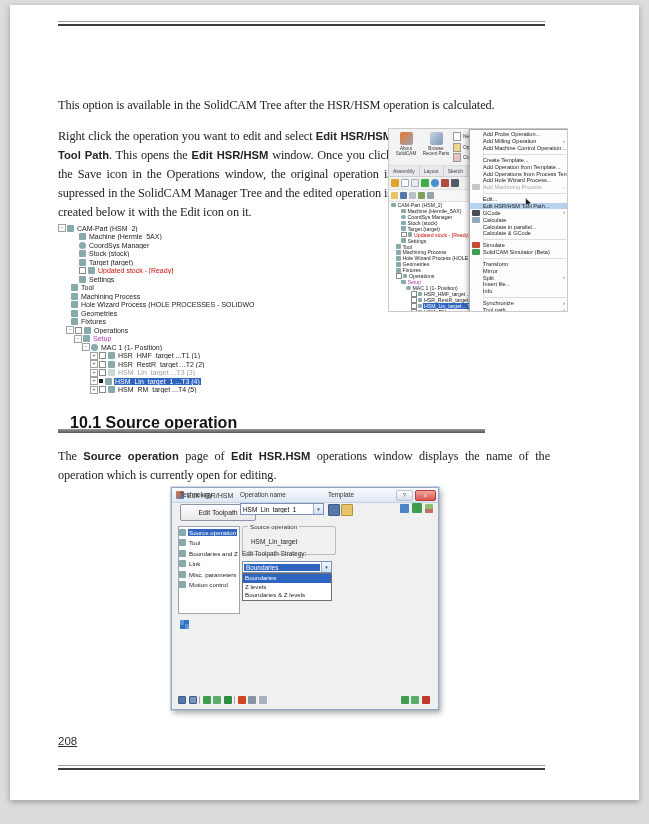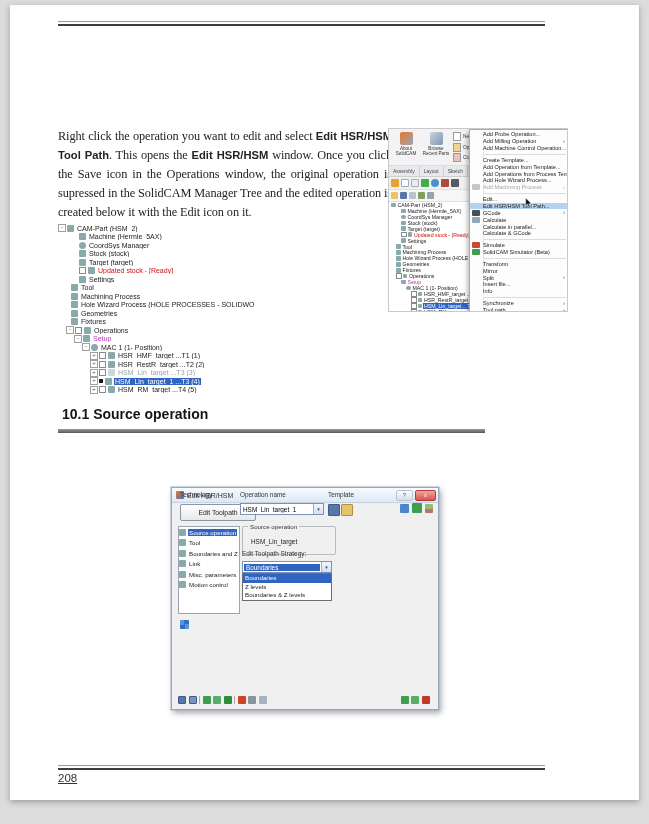--- a/index.html
+++ b/index.html
@@ -7,21 +7,21 @@
   .page{position:absolute;left:10px;top:5px;width:629px;height:795px;background:#ffffff;box-shadow:0 2px 6px rgba(0,0,0,.3);}
 
   
   .serif{font-family:"Liberation Serif",serif;font-size:12.3px;letter-spacing:-0.1px;line-height:19px;color:#232323;margin:0;text-align:justify;}
   .kw{font-family:"Liberation Sans",sans-serif;font-weight:bold;font-size:11.2px;letter-spacing:0;}
   .abs{position:absolute;}
 
   
   .rule-double{height:2px;border-top:1px solid #9a9a9a;border-bottom:2px solid #3e3e3e;}
   .heading-rule{height:4px;background:linear-gradient(#9a9a9a,#575757);}
-  h2{margin:4px;font-family:"Liberation Sans",sans-serif;font-weight:bold;font-size:14px;color:#141414;}
+  h2{margin:12px;font-family:"Liberation Sans",sans-serif;font-weight:bold;font-size:16px;color:#141414;}
   .pagenum{font-family:"Liberation Sans",sans-serif;font-size:11.5px;color:#333;}
 
   
   .tv{overflow:hidden;background:#fff;}
   .trow{display:flex;align-items:center;height:8.5px;font-size:7px;color:#222;white-space:nowrap;}
   .trow .exp{flex:0 0 auto;width:6px;height:6px;margin-right:1px;font-size:6px;line-height:5px;text-align:center;color:#555;}
   .trow .exp:not(:empty){border:1px solid #a0a0a0;background:#fff;}
   .trow .exp:empty{visibility:hidden;width:4px;}
   .trow .cb{display:none;}
   .trow.chk .cb{display:inline-block;flex:0 0 auto;width:5px;height:5px;border:1px solid #8a8a8a;background:#fff;margin-right:2px;}
@@ -162,20 +162,21 @@
   [data-ic="exit-icon"]{background:#c0392b;}
 </style>
 </head>
 <body>
 
 <div class="page">
 
   <div class="abs rule-double" style="left:48px;top:16px;width:487px;"></div>
 
 
+  <p class="serif abs" style="left:48px;top:91px;width:492px;">This option is available in the SolidCAM Tree after the HSR/HSM operation is calculated.</p>
 
   <p class="serif abs" style="left:48px;top:122px;width:334px;"><span>Right click the operation you want to edit and select </span><span class="kw">Edit HSR/HSM Tool Path</span><span>. This opens the </span><span class="kw">Edit HSR/HSM</span><span> window. Once you click the Save icon in the Operations window, the original operation is supressed in the SolidCAM Manager Tree and the edited operation is created below it with the Edit icon on it.</span></p>
 
   <div class="abs tv mgr-tree">
 
       <div class="trow" style="padding-left: 0px;">
         <span class="exp">-</span>
 
         <span class="ic" data-ic="campart-icon"></span>
         <span class="lbl">CAM-Part (HSM_2)</span>
@@ -652,20 +653,21 @@
         </div>
       </div>
     <svg class="cursor-svg" viewBox="0 0 10 14" style="left:136px;top:69px;">
         <path d="M1 0 L1 11 L3.6 8.6 L5.4 13 L7.2 12.2 L5.4 8 L9 7.8 Z" fill="#111" stroke="#fff" stroke-width="0.6"></path>
       </svg>
   </div>
 
   <h2 class="abs" style="left:48px;top:397px;">10.1 Source operation</h2>
   <div class="abs heading-rule" style="left:48px;top:424px;width:427px;"></div>
 
+  <p class="serif abs" style="left:48px;top:442px;width:492px;"><span>The </span><span class="kw">Source operation</span><span> page of </span><span class="kw">Edit HSR.HSM</span><span> operations window displays the name of the operation which is currently open for editing.</span></p>
 
   <div class="abs dialog">
     <div class="dlg-title">
       <span class="dicon"></span>
       <span class="dtext">Edit HSR/HSM</span>
       <span class="dbtn">?</span>
       <span class="dbtn close">x</span>
     </div>
 
     <span class="dlg-lbl" style="left:8px;top:3px;">Technology</span>
@@ -755,15 +757,15 @@
       <div class="ico-strip">
 
       <span class="bi" data-ic="save-exit-icon"></span>
           <span class="bi" data-ic="save-next-icon"></span>
           <span class="bi" data-ic="exit-icon"></span>
         </div>
     </div>
   </div>
 
   <div class="abs rule-double" style="left:48px;top:760px;width:487px;"></div>
-  <div class="abs pagenum" style="left:48px;top:767px;text-decoration:underline;">208</div>
+  <div class="abs pagenum" style="left:48px;top:730px;text-decoration:underline;">208</div>
 
 </div>
 
 </body></html>

